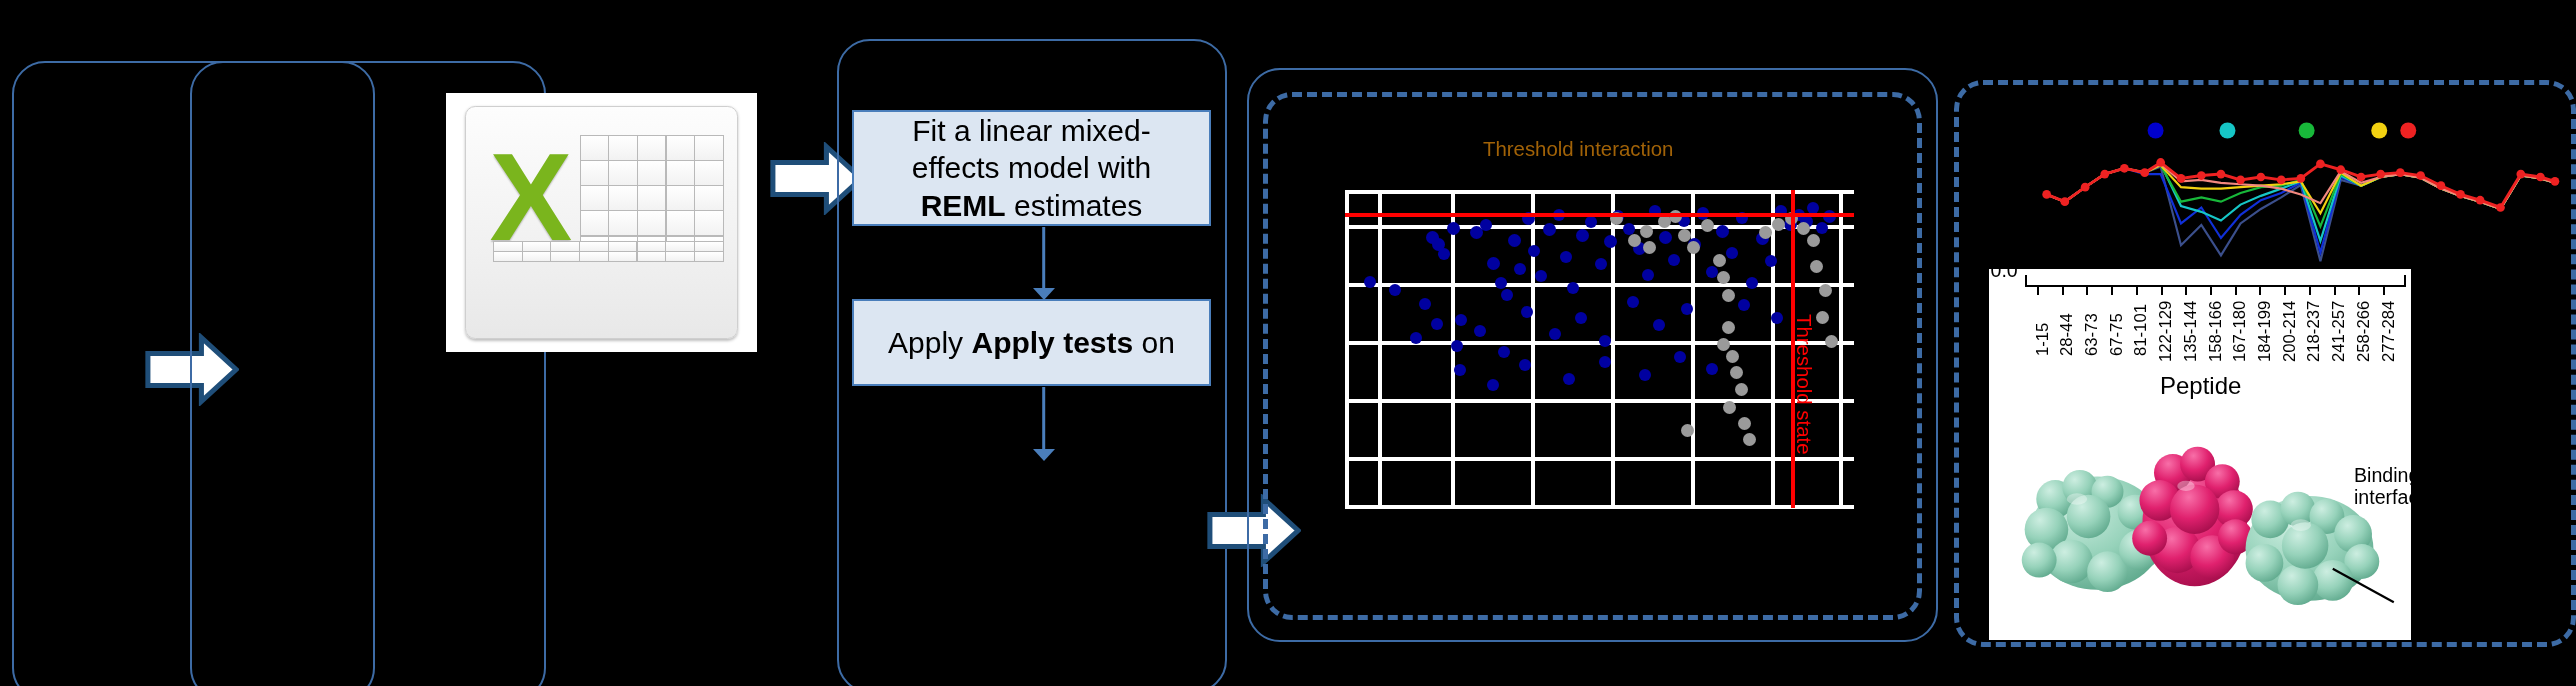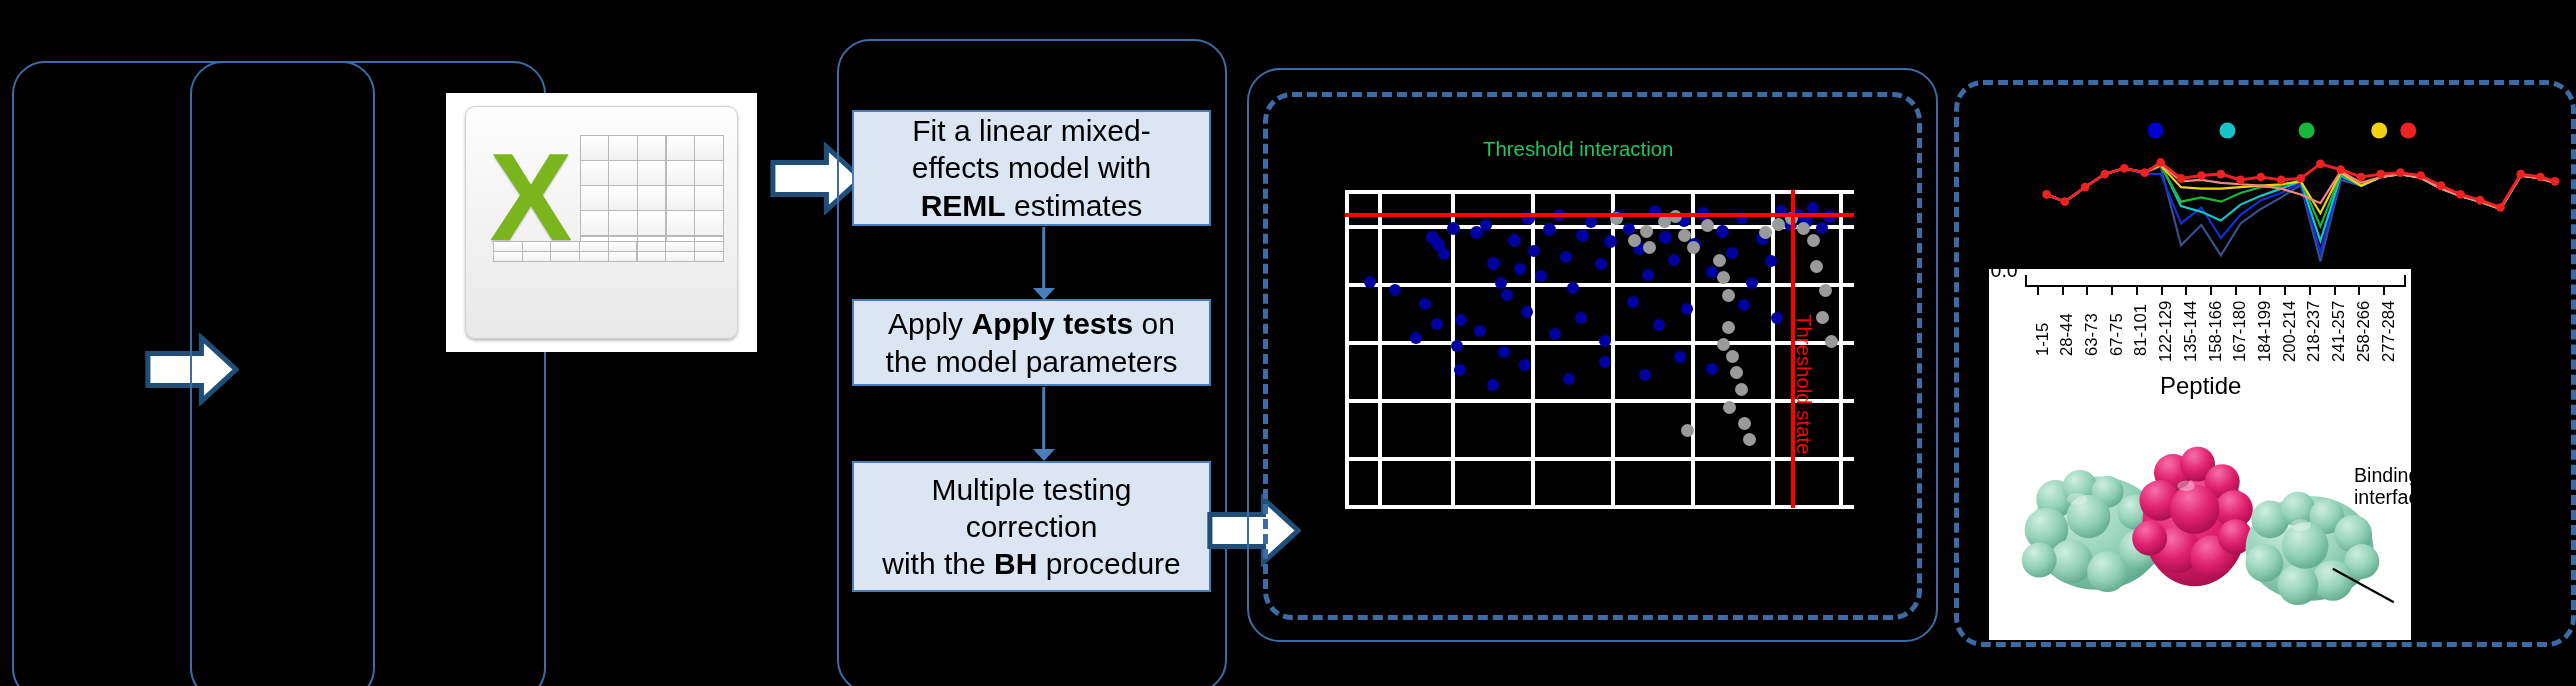--- a/index.html
+++ b/index.html
@@ -123,21 +123,21 @@
     width: 0; height: 0;
     border-left: 11px solid transparent;
     border-right: 11px solid transparent;
     border-top: 12.4px solid #4a7ebb;
   }
 
   
   .scatter-wrap { position: absolute; }
   .scatter-title {
     position: absolute;
-    color: #22c55e;
+    color: #a16207;
     font-size: 20.4px;
     white-space: nowrap;
   }
   .scatter-vtitle {
     position: absolute;
     color: #ff0000;
     font-size: 20.4px;
     white-space: nowrap;
     transform-origin: left top;
     transform: rotate(90deg);
@@ -269,36 +269,28 @@
   </div>
 
   <div class="vconnector" style="left:1031px; top:227px; width:25px; height:73px;">
     <div class="line"></div>
       <div class="head"></div>
   </div>
 
   <div class="pbox" style="left:852px; top:299px; width:359px; height:87px;">
     <div>
       <span>Apply </span><b>Apply tests</b><span> on</span><br>
-      <span>the model parameters</span>
     </div>
   </div>
 
   <div class="vconnector" style="left:1031px; top:387px; width:25px; height:74px;">
     <div class="line"></div>
       <div class="head"></div>
   </div>
 
-  <div class="pbox" style="left:852px; top:461px; width:359px; height:131px;">
-    <div>
-      <span>Multiple testing</span><br>
-      <span>correction</span><br>
-      <span>with the </span><b>BH</b><span> procedure</span>
-    </div>
-  </div>
 
   <div class="block-arrow" style="left:1207px; top:494px; width:94px; height:73px;">
     <svg viewBox="0 0 130 100" width="94" height="73">
       <polygon points="4,28 78,28 78,6 126,50 78,94 78,72 4,72" fill="#ffffff" stroke="#1f4e79" stroke-width="7"></polygon>
     </svg>
   </div>
 
   <div class="panel" style="left:1247px; top:68px; width:691px; height:574px;"></div>
   <div class="panel-dashed" style="left:1263px; top:92px; width:659px; height:528px;"></div>
 

